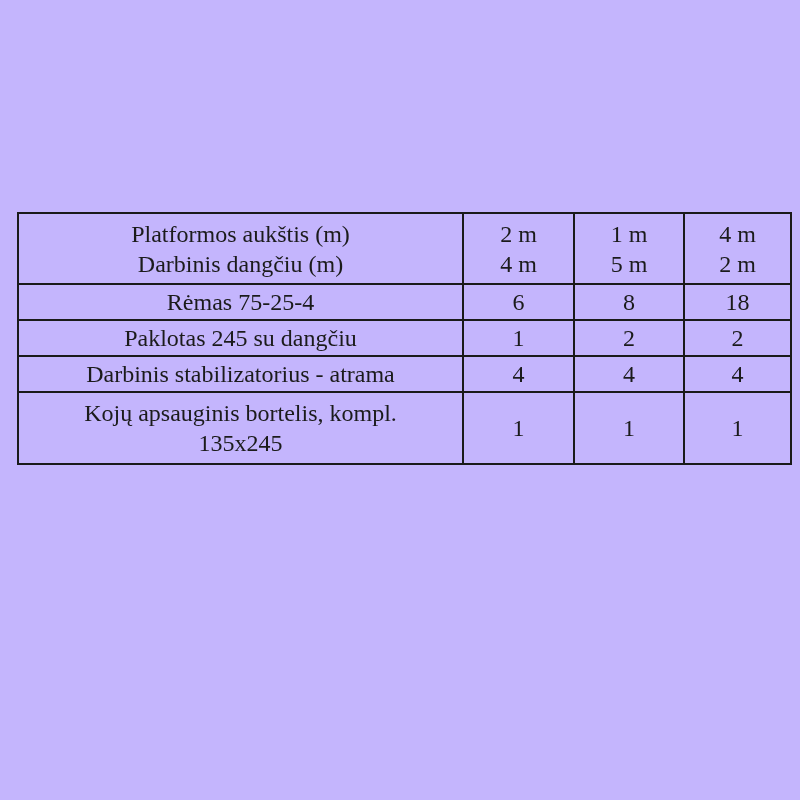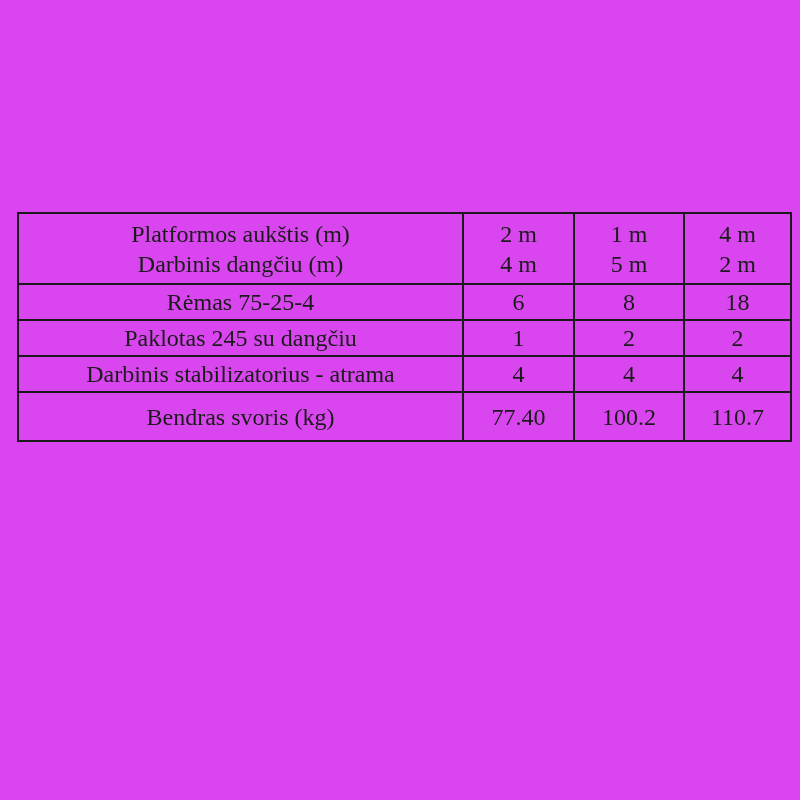--- a/index.html
+++ b/index.html
@@ -4,21 +4,21 @@
 <style>
   html, body {
     margin: 0;
     padding: 0;
     background: #ffffff;
   }
   .canvas {
     position: relative;
     width: 800px;
     height: 800px;
-    background: #d946ef;
+    background: #c4b5fd;
     font-family: "Liberation Serif", "DejaVu Serif", serif;
     color: #1b1b1b;
     overflow: hidden;
   }
   table.spec {
     position: absolute;
     left: 17px;
     top: 212px;
     width: 773px;
     border-collapse: collapse;
@@ -92,22 +92,25 @@
       </tr>
 
 
       <tr class="r-std">
         <td>Darbinis stabilizatorius - atrama</td>
         <td>4</td>
         <td>4</td>
         <td>4</td>
       </tr>
 
+      <tr class="r-tall">
+        <td>
+          <span class="line">Kojų apsauginis bortelis, kompl.</span>
+          <span class="line">135x245</span>
+        </td>
+        <td>1</td>
+        <td>1</td>
+        <td>1</td>
+      </tr>
 
-      <tr class="r-foot">
-        <td class="bold">Bendras svoris (kg)</td>
-        <td>77.40</td>
-        <td>100.2</td>
-        <td>110.7</td>
-      </tr>
     </tbody>
   </table>
 </div>
 
 </body></html>

